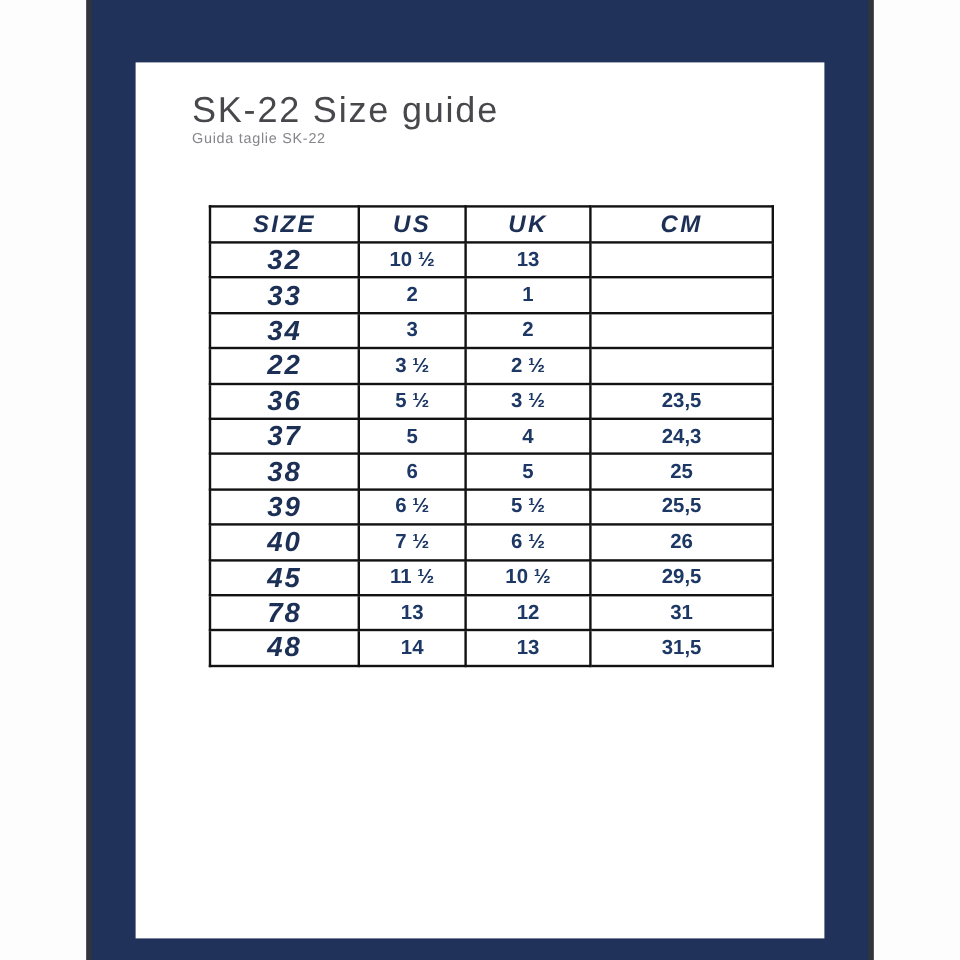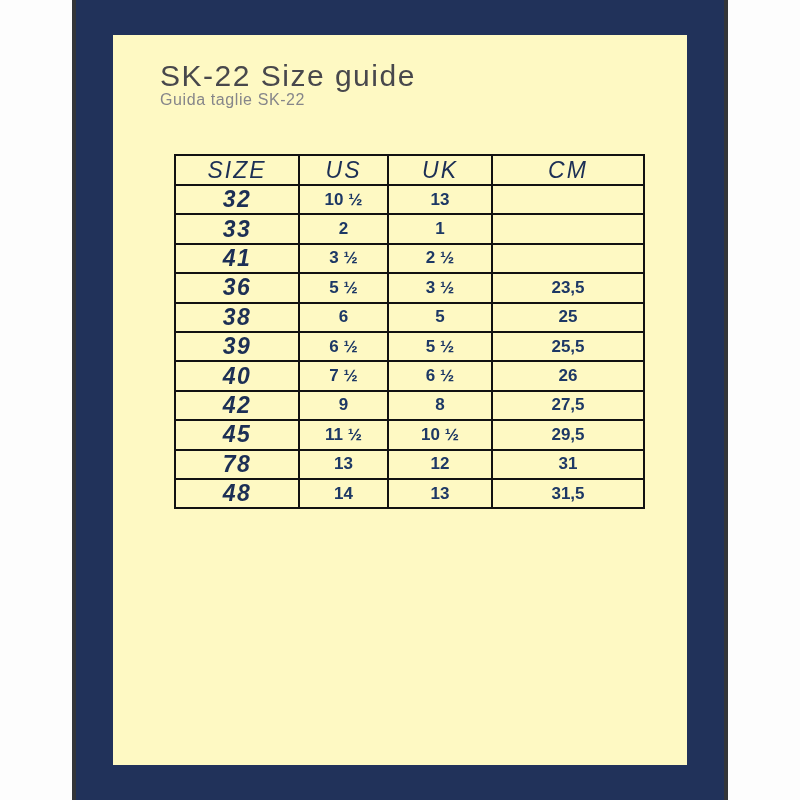--- a/index.html
+++ b/index.html
@@ -24,42 +24,42 @@
     width: 648px;
     height: 800px;
     background: #21325a;
     border-left: 4px solid #333539;
     border-right: 4px solid #333539;
     box-sizing: content-box;
   }
   .page {
     position: absolute;
     left: 37px;
-    top: 35px;
+    top: 52px;
     width: 574px;
     height: 730px;
-    background: #fef9c3;
+    background: #ffffff;
   }
   .page-title {
     position: absolute;
     left: 47px;
     top: 24px;
     margin: 0;
     font-size: 30px;
     font-weight: 500;
     letter-spacing: 1.5px;
     color: #48484c;
     font-family: "Liberation Sans", sans-serif;
     white-space: nowrap;
   }
   .page-subtitle {
     position: absolute;
     left: 47px;
     top: 56px;
-    font-size: 16px;
+    font-size: 12px;
     letter-spacing: 0.6px;
     color: #86868a;
     white-space: nowrap;
   }
   table.size-table {
     position: absolute;
     left: 61px;
     top: 119px;
     border-collapse: collapse;
     table-layout: fixed;
@@ -68,23 +68,23 @@
   .size-table th, .size-table td {
     border: 2px solid #121212;
     text-align: center;
     vertical-align: middle;
     padding: 0;
     color: #1d3460;
     overflow: hidden;
   }
   .size-table th {
     height: 28px;
-    font-size: 23px;
+    font-size: 20px;
     font-style: italic;
-    font-weight: normal;
+    font-weight: bold;
     letter-spacing: 2px;
     color: #1c2f55;
   }
   .size-table td {
     height: 27.4px;
     font-size: 17px;
     font-weight: bold;
     color: #1d3865;
   }
   .size-table td.col-size {
@@ -125,56 +125,62 @@
               <td class="col-uk">13</td>
               <td class="col-cm"></td>
             </tr>
             <tr>
               <td class="col-size">33</td>
               <td class="col-us">2</td>
               <td class="col-uk">1</td>
               <td class="col-cm"></td>
             </tr>
             <tr>
-              <td class="col-size">41</td>
+              <td class="col-size">34</td>
+              <td class="col-us">3</td>
+              <td class="col-uk">2</td>
+              <td class="col-cm"></td>
+            </tr>
+            <tr>
+              <td class="col-size">22</td>
               <td class="col-us">3 ½</td>
               <td class="col-uk">2 ½</td>
               <td class="col-cm"></td>
             </tr>
             <tr>
               <td class="col-size">36</td>
               <td class="col-us">5 ½</td>
               <td class="col-uk">3 ½</td>
               <td class="col-cm">23,5</td>
             </tr>
             <tr>
+              <td class="col-size">37</td>
+              <td class="col-us">5</td>
+              <td class="col-uk">4</td>
+              <td class="col-cm">24,3</td>
+            </tr>
+            <tr>
               <td class="col-size">38</td>
               <td class="col-us">6</td>
               <td class="col-uk">5</td>
               <td class="col-cm">25</td>
             </tr>
             <tr>
               <td class="col-size">39</td>
               <td class="col-us">6 ½</td>
               <td class="col-uk">5 ½</td>
               <td class="col-cm">25,5</td>
             </tr>
             <tr>
               <td class="col-size">40</td>
               <td class="col-us">7 ½</td>
               <td class="col-uk">6 ½</td>
               <td class="col-cm">26</td>
             </tr>
             <tr>
-              <td class="col-size">42</td>
-              <td class="col-us">9</td>
-              <td class="col-uk">8</td>
-              <td class="col-cm">27,5</td>
-            </tr>
-            <tr>
               <td class="col-size">45</td>
               <td class="col-us">11 ½</td>
               <td class="col-uk">10 ½</td>
               <td class="col-cm">29,5</td>
             </tr>
             <tr>
               <td class="col-size">78</td>
               <td class="col-us">13</td>
               <td class="col-uk">12</td>
               <td class="col-cm">31</td>

